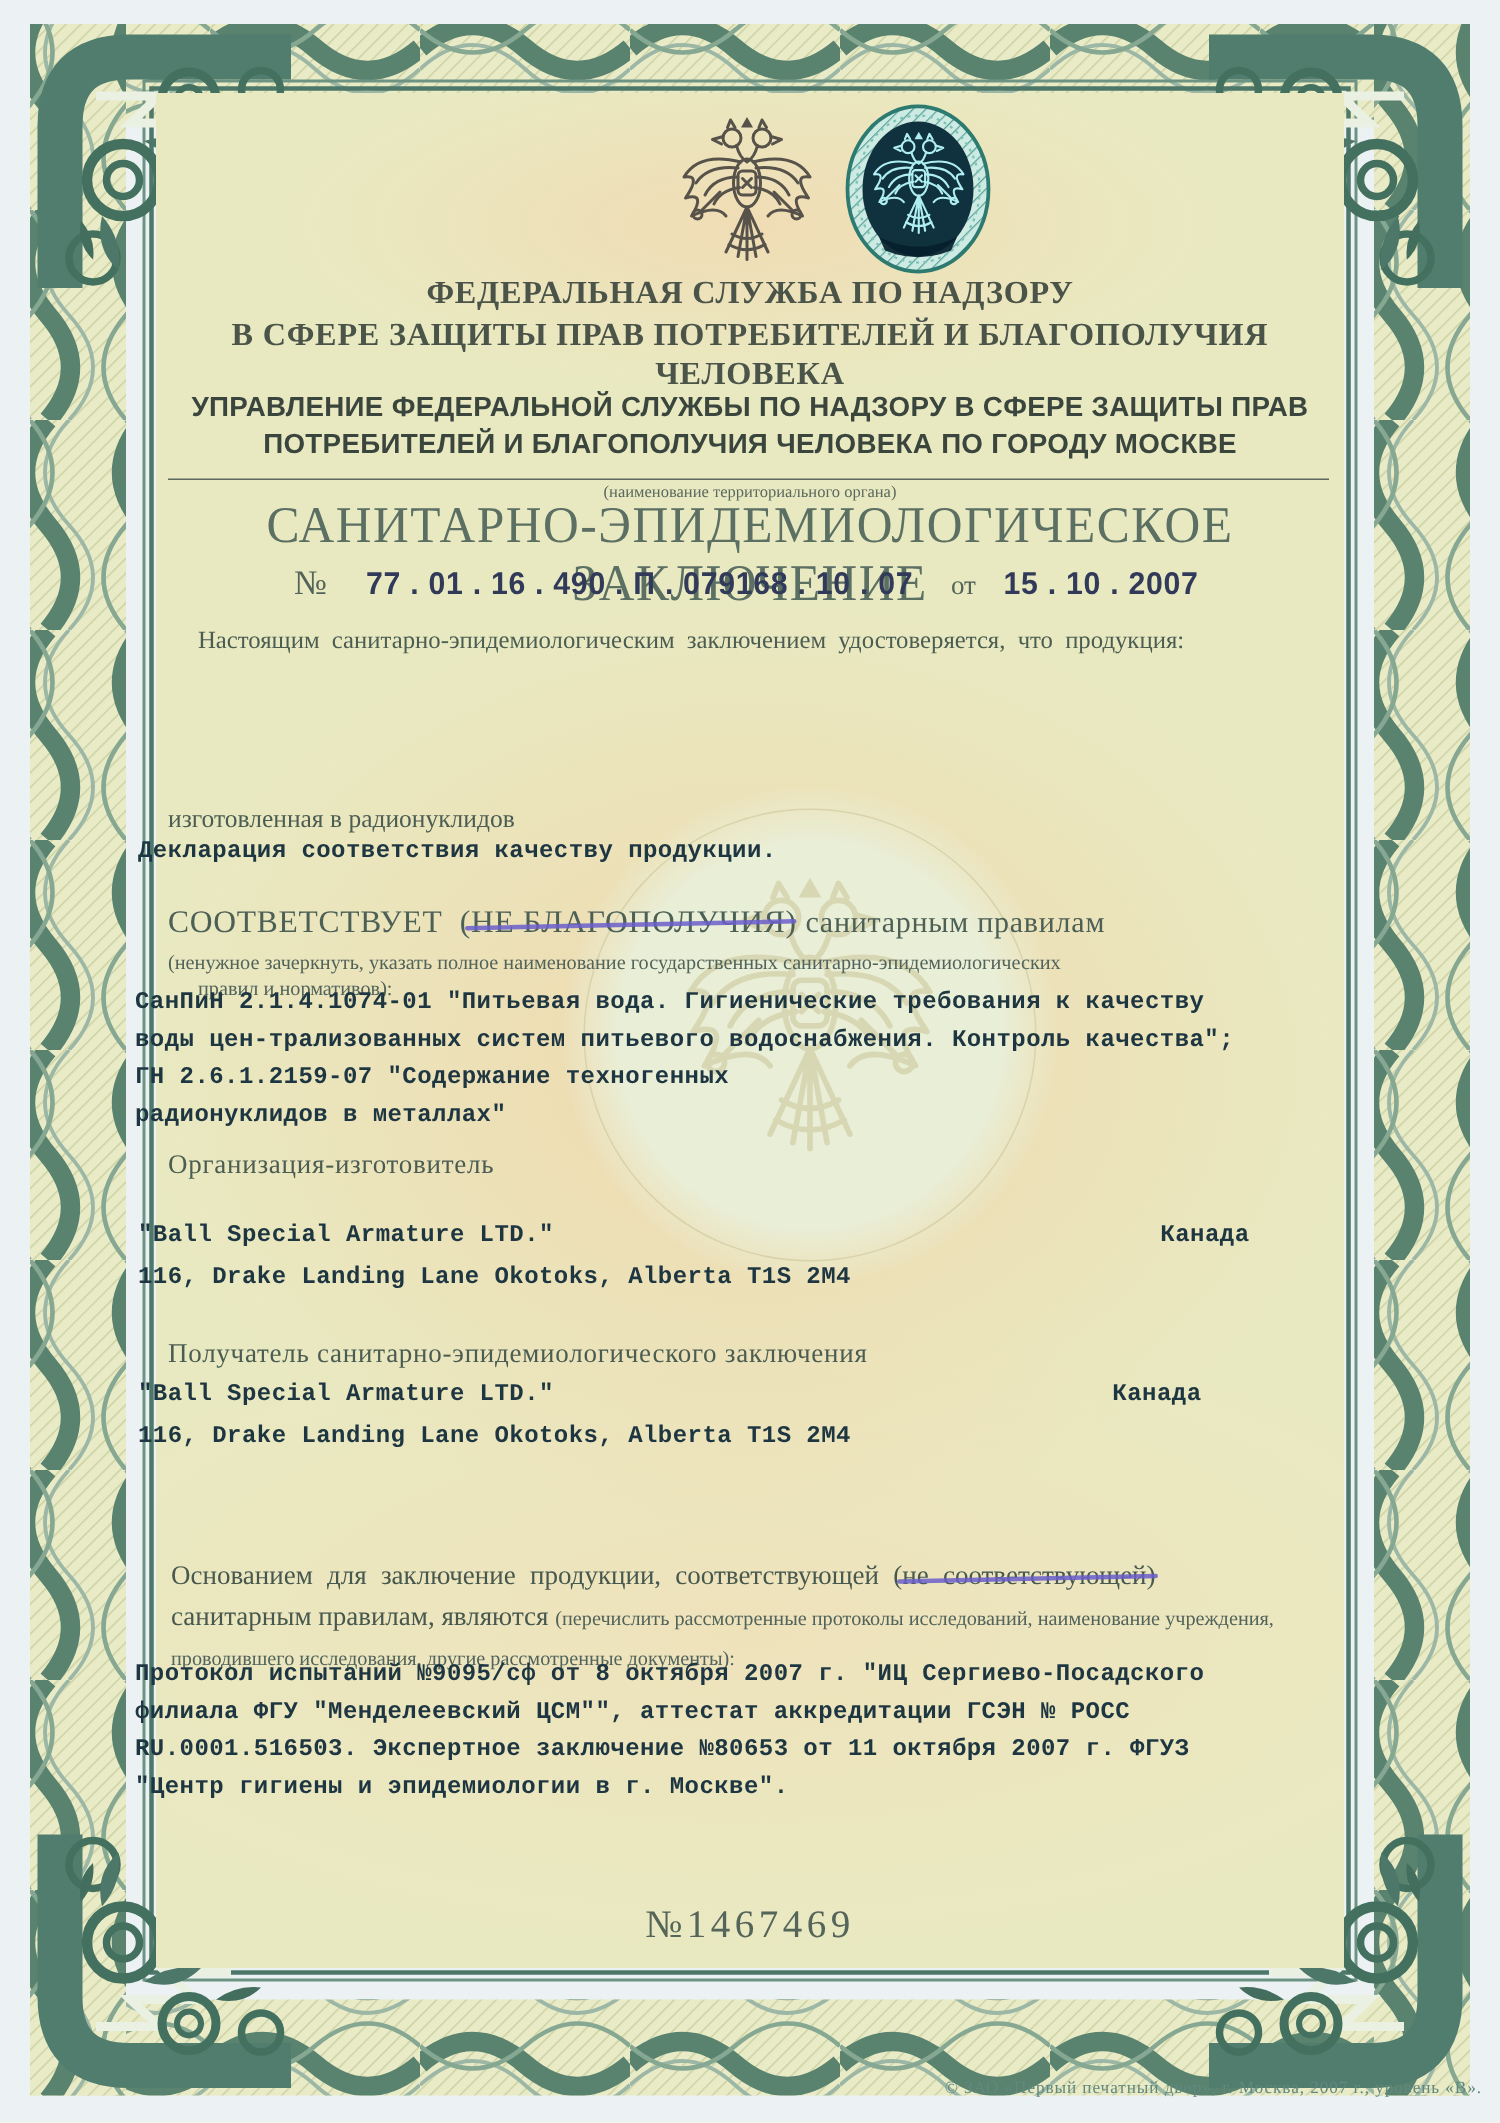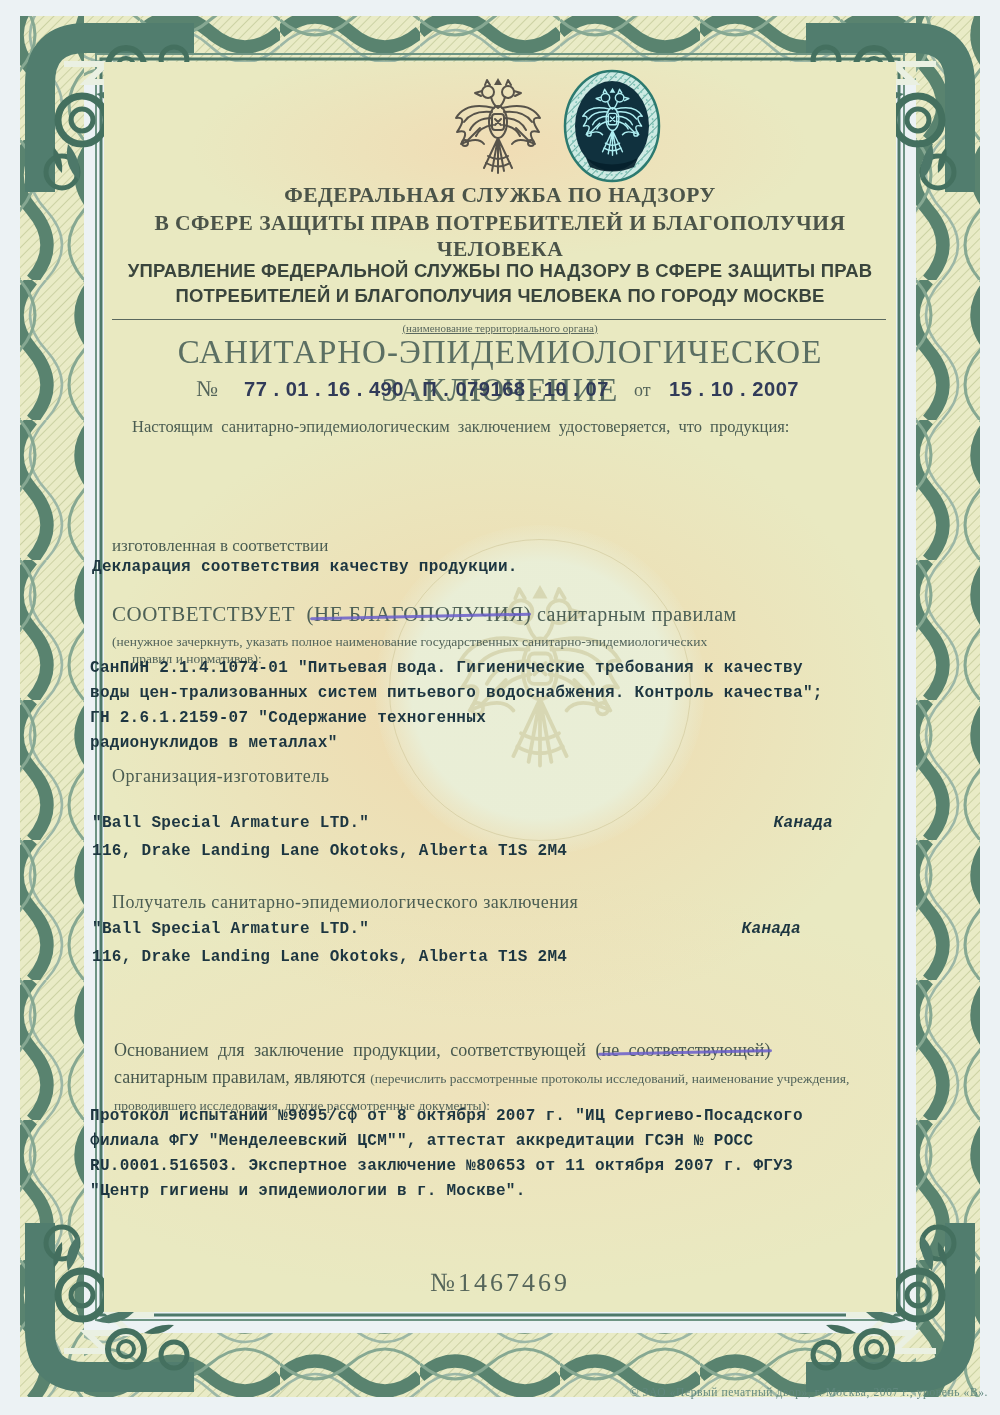--- a/index.html
+++ b/index.html
@@ -39,21 +39,21 @@
 
   .agency {
     font-weight:700; font-size:21.5px; letter-spacing:0.5px; color:#4b5449;
     line-height:26px;
   }
   .department {
     font-family:Liberation Sans, sans-serif; font-weight:700;
     font-size:18.5px; line-height:25px; color:#3a453d; letter-spacing:0.2px;
   }
   .rule { left:8px; right:10px; height:0; border-top:1.5px solid #5a685e; }
-  .caption { font-size:11px; color:#5a685e;text-decoration:underline; }
+  .caption { font-size:11px; color:#5a685e; }
   .doc-title {
     font-size:33px; font-weight:400; color:#5b6f63; letter-spacing:1px;
     transform:scaleY(1.04);
   }
   .num-row { font-size:22px; color:#54645a; }
   .num-sign { font-size:23px; margin-right:26px; }
   .num-val, .date-val {
     font-family:"Liberation Sans", sans-serif; font-weight:700;
     font-size:21px; color:#313b59; letter-spacing:0.5px;
     display:inline-block; transform:scaleX(0.96); transform-origin:left;
@@ -69,21 +69,21 @@
     color:#1d3641; font-size:16px; line-height:26px; letter-spacing:0.3px;
   }
   .typed-sm { font-size:16px; line-height:25px; }
 
   .strike { position:relative; display:inline-block; }
   .strike::after {
     content:""; position:absolute; left:-4px; right:-7px; top:52%; height:2.6px;
     background:#6a5ecb; transform:rotate(-1.2deg); border-radius:2px; opacity:0.85;
   }
 
-  .country { position:absolute;font-style:italic; }
+  .country { position:absolute; }
   .basis-block { font-size:18px; line-height:27px; color:#47584e; }
   .basis-first { word-spacing:5px; }
   .blank-number {
     font-size:26px; color:#55655a; letter-spacing:3px; font-weight:400;
   }
   .printer-credit {
     position:absolute; right:12px; top:1386px; z-index:2;
     font-family:Liberation Serif, serif; font-size:11.5px;
     color:#61887f; letter-spacing:0.6px;
   }
@@ -202,21 +202,21 @@
     <div class="abs rule" style="top:257px"></div>
     <div class="abs ctr caption" style="top:260px">(наименование территориального органа)</div>
 
     <div class="abs ctr doc-title" style="top:272px">САНИТАРНО-ЭПИДЕМИОЛОГИЧЕСКОЕ ЗАКЛЮЧЕНИЕ</div>
     <div class="abs ctr num-row" style="top:314px">
       <span class="num-sign">№</span><span class="num-val">77 . 01 . 16 . 490 . П . 079168 . 10 . 07</span><span class="date-prep">от</span><span class="date-val">15 . 10 . 2007</span>
     </div>
 
     <div class="abs serif-label" style="top:355px; left:8px; right:8px; text-indent:20px; word-spacing:4px; font-size:16.5px">Настоящим санитарно-эпидемиологическим заключением удостоверяется, что продукция:</div>
 
-    <div class="abs serif-label" style="top:474px; left:8px">изготовленная в соответствии</div>
+    <div class="abs serif-label" style="top:474px; left:8px">изготовленная в радионуклидов</div>
     <div class="abs typed" style="top:492px; left:-12px">Декларация соответствия качеству продукции.</div>
 
     <div class="abs serif-big" style="top:540px; left:8px; letter-spacing:0.5px">
       <span>СООТВЕТСТВУЕТ</span>&nbsp;
       <span>(</span><span class="strike">НЕ БЛАГОПОЛУЧИЯ</span><span>)</span>
       <span style="font-size:20px">санитарным правилам</span>
     </div>
     <div class="abs small-note" style="top:571px; left:8px">(ненужное зачеркнуть, указать полное наименование государственных санитарно-эпидемиологических</div>
     <div class="abs small-note" style="top:588px; left:28px">правил и нормативов):</div>
 

